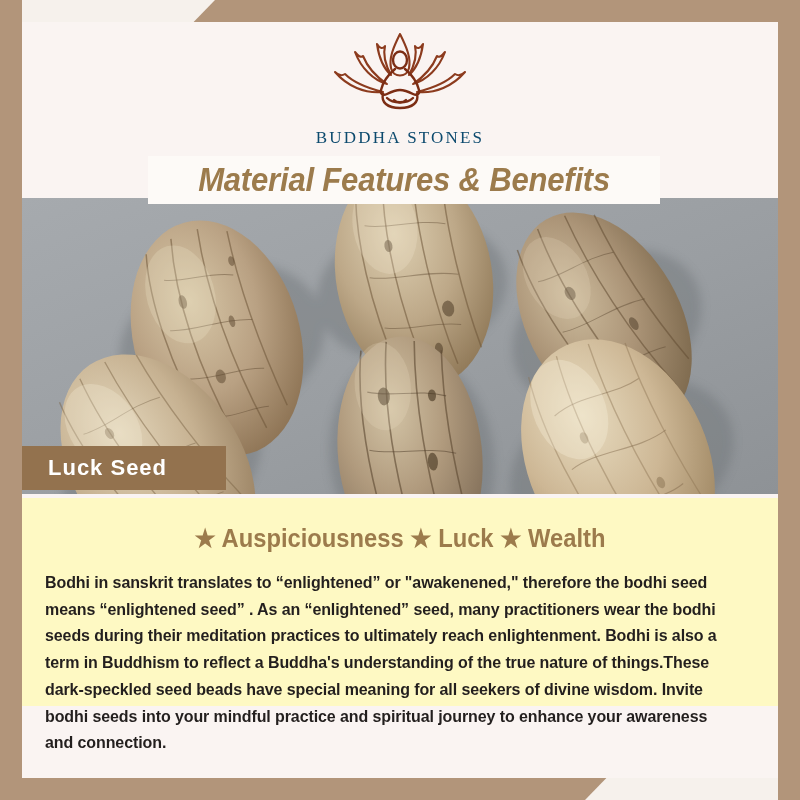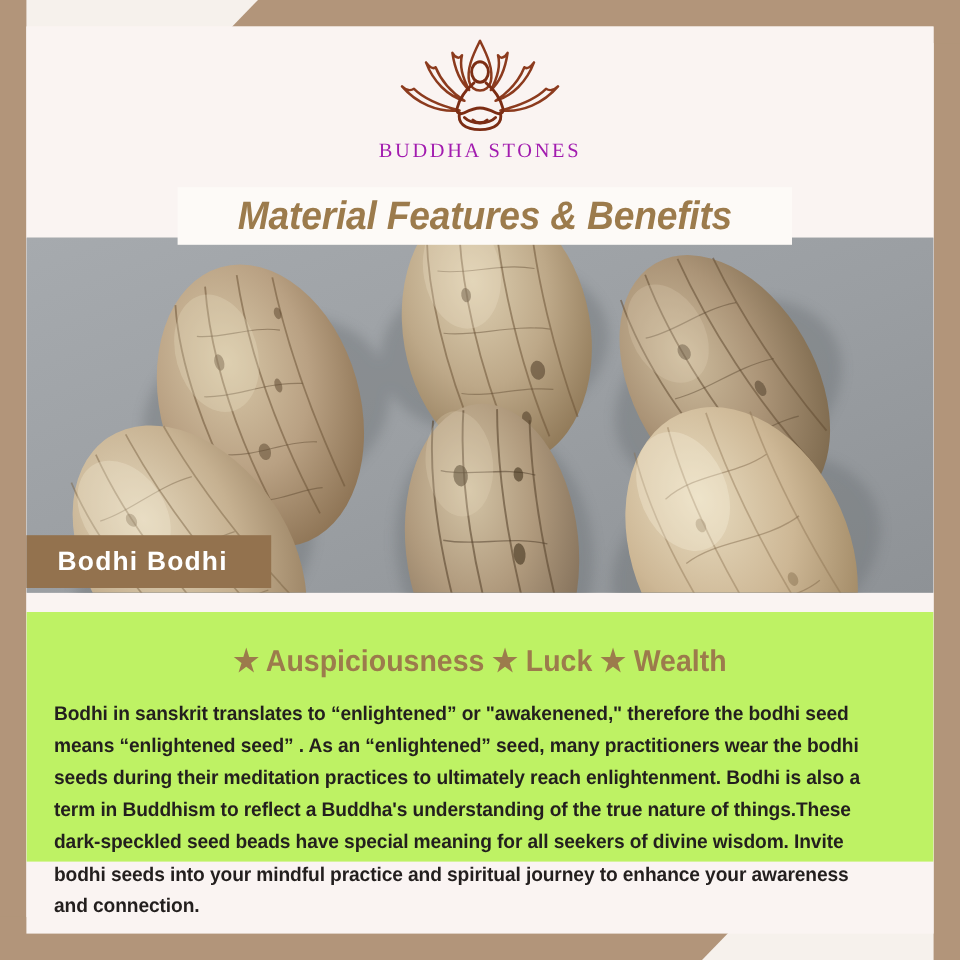--- a/index.html
+++ b/index.html
@@ -88,25 +88,25 @@
     display: flex;
     flex-direction: column;
     align-items: center;
   }
   .logo-mark {
     width: 150px;
     height: 86px;
     display: block;
   }
   .logo-text {
-    margin-top: 2px;
+    margin-top: 14px;
     font-family: "Liberation Serif", serif;
     font-size: 17px;
     letter-spacing: 2.2px;
-    color: #a21caf;
+    color: #0c4a6e;
     font-weight: 400;
   }
 
   
   .title-banner {
     position: absolute;
     left: 126px;
     top: 134px;
     width: 512px;
     height: 48px;
@@ -159,24 +159,24 @@
     font-size: 22px;
     font-weight: bold;
     color: #ffffff;
     letter-spacing: 1px;
   }
 
   
   .body-section {
     position: absolute;
     left: 0;
-    top: 488px;
+    top: 476px;
     width: 756px;
     height: 208px;
-    background: #bef264;
+    background: #fef9c3;
   }
   .keywords {
     margin-top: 26px;
     text-align: center;
     font-family: "Liberation Sans Narrow", "Liberation Sans", sans-serif;
     font-size: 25px;
     font-weight: bold;
     color: #9c7b4c;
     white-space: nowrap;
     transform: scaleX(0.95);
@@ -423,21 +423,21 @@
           <ellipse cx="572" cy="196" rx="36" ry="52" fill="#fbf4e0" opacity="0.3"></ellipse>
         </g>
       </svg>
     </div>
 
     <div class="title-banner">
       <div class="title-text">Material Features &amp; Benefits</div>
     </div>
 
     <div class="material-tag">
-      <span class="material-tag-text">Bodhi  Bodhi</span>
+      <span class="material-tag-text">Luck  Seed</span>
     </div>
 
     <div class="body-section">
       <div class="keywords">★ Auspiciousness ★ Luck ★ Wealth</div>
       <div class="paragraph">Bodhi in sanskrit translates to “enlightened” or "awakenened," therefore the bodhi seed means “enlightened seed” . As an “enlightened” seed, many practitioners wear the bodhi seeds during their meditation practices to ultimately reach enlightenment. Bodhi is also a term in Buddhism to reflect a Buddha's understanding of the true nature of things.These dark-speckled seed beads have special meaning for all seekers of divine wisdom. Invite bodhi seeds into your mindful practice and spiritual journey to enhance your awareness and connection.</div>
     </div>
 
   </div>
 
   <div class="frame-top"></div>

